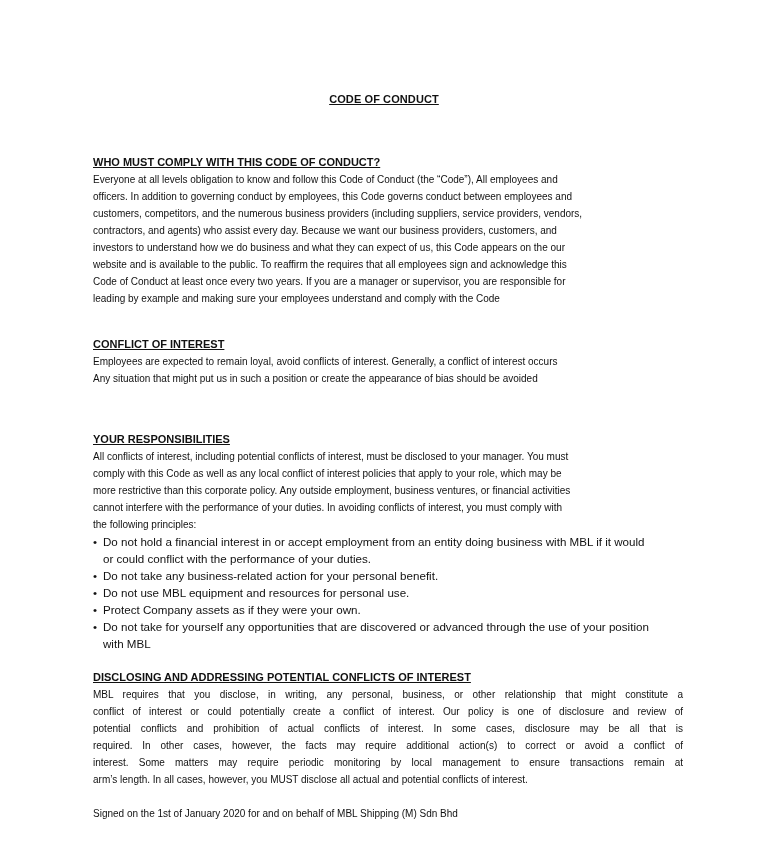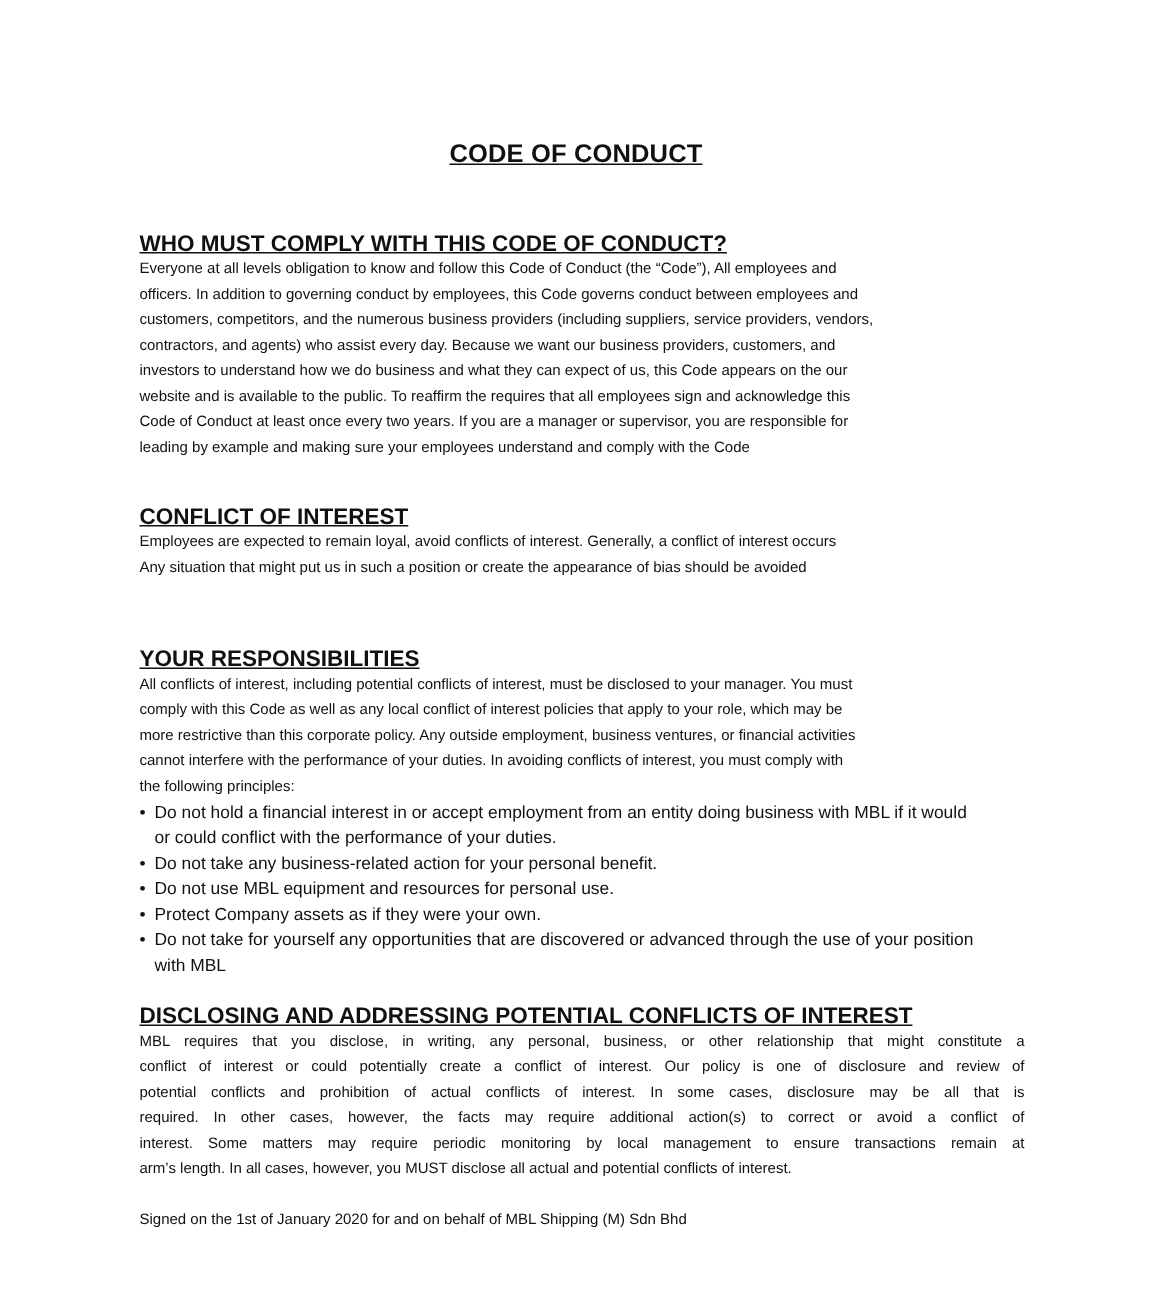--- a/index.html
+++ b/index.html
@@ -1,22 +1,22 @@
 <!DOCTYPE html>
 <html><head>
 <meta charset="utf-8">
 <style>
   html, body { margin: 0; padding: 0; background: #ffffff; }
   body { width: 768px; height: 864px; overflow: hidden; position: relative;
          font-family: "Liberation Sans", sans-serif; color: #111111; }
   .page { position: absolute; left: 0; top: 0; width: 768px; height: 864px; background: #fff; }
   .title { position: absolute; top: 93px; left: 0; width: 768px; text-align: center;
-           font-weight: bold; font-size: 17px; text-decoration: underline; letter-spacing: 0.1px; }
+           font-weight: bold; font-size: 11px; text-decoration: underline; letter-spacing: 0.1px; }
   .section { position: absolute; left: 93px; width: 590px; }
-  .heading { font-weight: bold; font-size: 15px; text-decoration: underline; line-height: 17px; height: 17px; white-space: nowrap; }
+  .heading { font-weight: bold; font-size: 11px; text-decoration: underline; line-height: 17px; height: 17px; white-space: nowrap; }
   .line { font-size: 10px; line-height: 17px; height: 17px; white-space: nowrap; }
   .line.justify { text-align: justify; text-align-last: justify; }
   .bullet { font-size: 11.6px; line-height: 17px; white-space: nowrap; }
   .bullet .dot { display: inline-block; width: 10px; }
   .bullet .cont { padding-left: 10px; display: block; height: 17px; }
   .bullet .first { display: block; height: 17px; }
   #s1 { top: 154px; }
   #s2 { top: 336px; }
   #s3 { top: 431px; }
   #s4 { top: 669px; }

